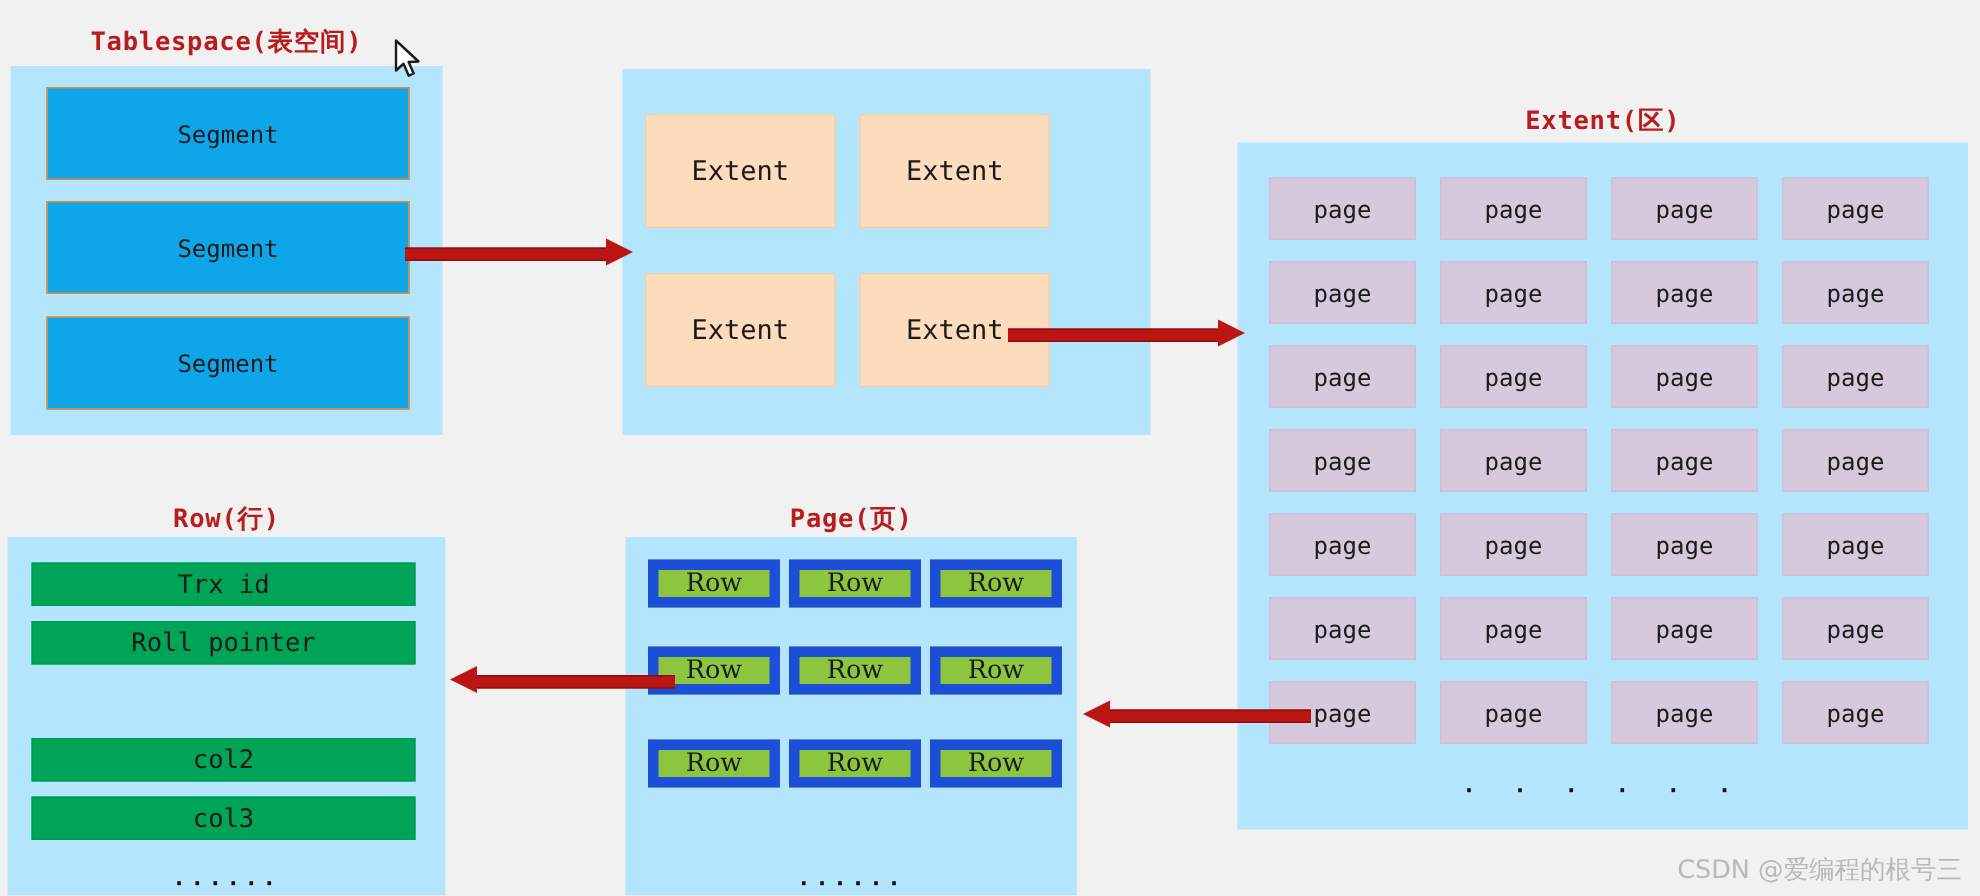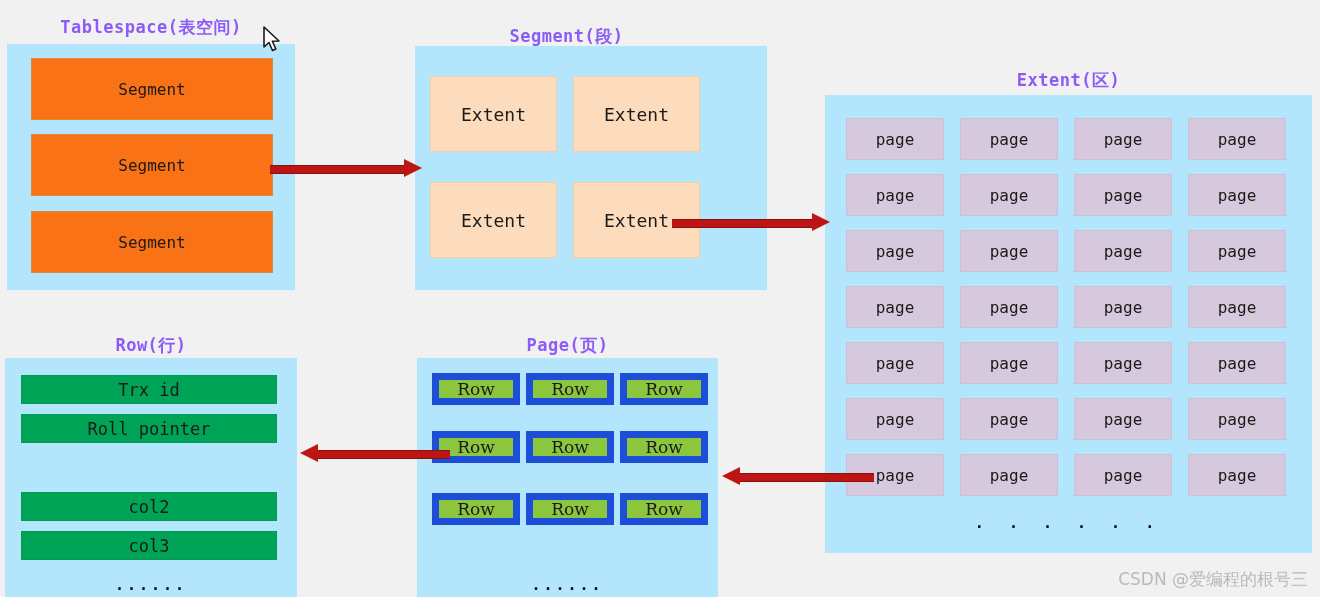--- a/index.html
+++ b/index.html
@@ -21,21 +21,21 @@
     height: 597px;
     background: #f1f1f1;
   }
 
   
   .panel-title {
     position: absolute;
     font-family: "DejaVu Sans Mono", monospace;
     font-size: 17px;
     font-weight: bold;
-    color: #8b5cf6;
+    color: #b91c1c;
     letter-spacing: 0.5px;
     white-space: nowrap;
     text-align: center;
   }
   .panel {
     position: absolute;
     background: #b3e5fc;
     box-sizing: border-box;
   }
   .cell {
@@ -59,21 +59,21 @@
     color: #111;
   }
 
   
   #tablespace-panel { left: 7px; top: 44px; width: 288px; height: 246px; }
   .segment-box {
     position: absolute;
     left: 24px;
     width: 242px;
     height: 62px;
-    background: #f97316;
+    background: #0ea5e9;
     border: 1px solid #e08a35;
     font-size: 16px;
   }
 
   
   #segment-panel { left: 415px; top: 46px; width: 352px; height: 244px; }
   .extent-box {
     position: absolute;
     width: 127px;
     height: 76px;
@@ -162,21 +162,20 @@
 
 <div id="stage">
 
   <div class="panel-title" style="left:7px; top:16px; width:288px;">Tablespace(表空间)</div>
   <div class="panel" id="tablespace-panel">
     <div class="cell segment-box" style="top:14px;">Segment</div>
     <div class="cell segment-box" style="top:90px;">Segment</div>
     <div class="cell segment-box" style="top:167px;">Segment</div>
   </div>
 
-  <div class="panel-title" style="left:415px; top:25px; width:303px;">Segment(段)</div>
   <div class="panel" id="segment-panel">
     <div class="cell extent-box" style="left:15px; top:30px;">Extent</div>
     <div class="cell extent-box" style="left:158px; top:30px;">Extent</div>
     <div class="cell extent-box" style="left:15px; top:136px;">Extent</div>
     <div class="cell extent-box" style="left:158px; top:136px;">Extent</div>
   </div>
 
   <div class="panel-title" style="left:825px; top:69px; width:487px;text-align:center;">Extent(区)</div>
   <div class="panel" id="extent-panel">
     <div class="cell page-box" style="left:21px;  top:23px;">page</div>

